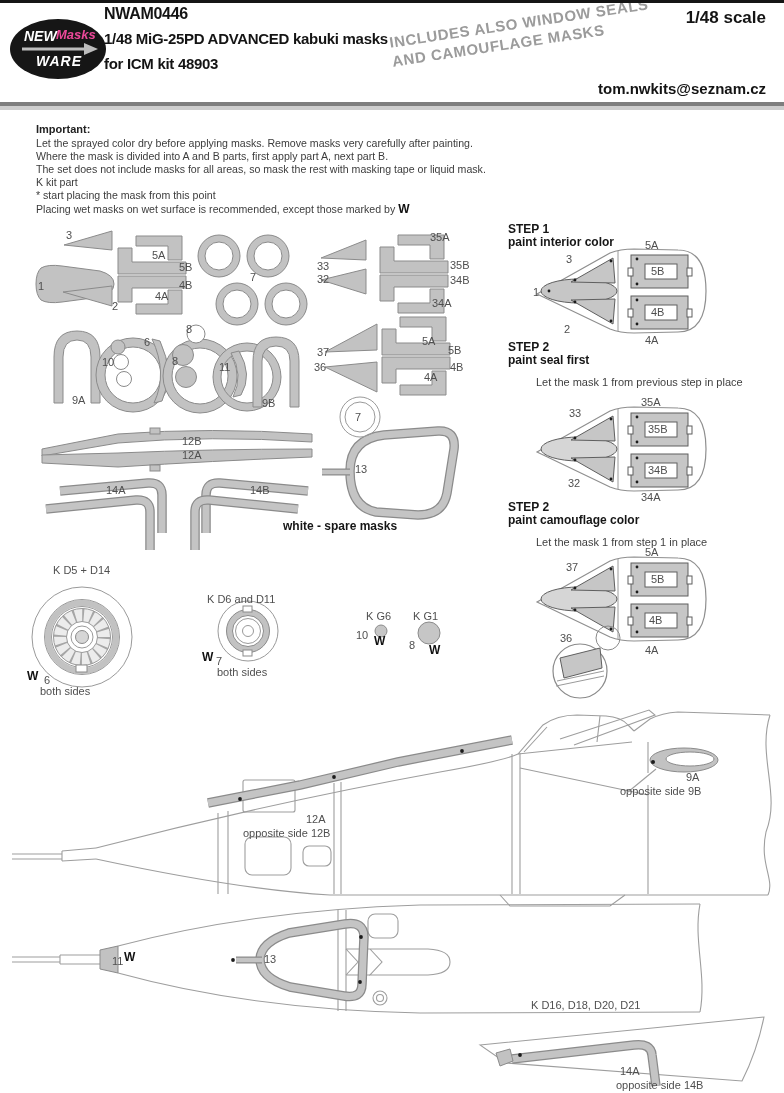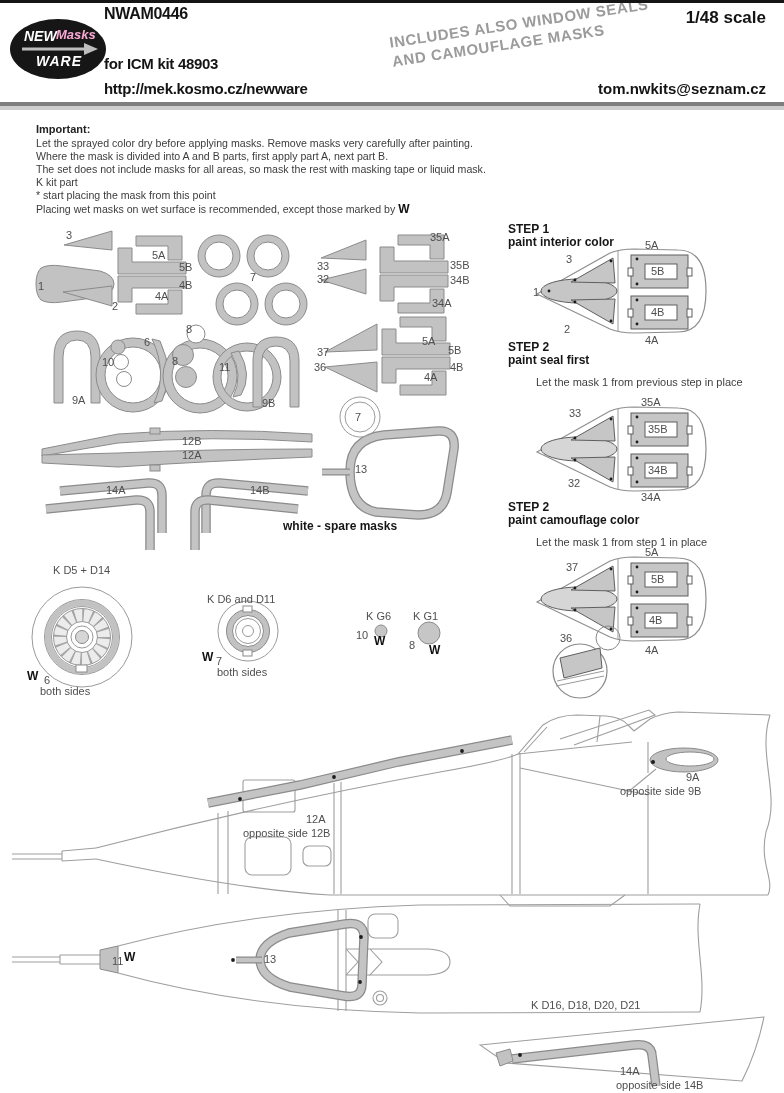--- a/index.html
+++ b/index.html
@@ -3,21 +3,21 @@
 <meta charset="utf-8">
 <style>
   html,body{margin:0;padding:0;background:#e8e8e8;}
   .page{position:relative;width:784px;height:1093px;background:#fff;overflow:hidden;
         border-top:3px solid #151515;font-family:"Liberation Sans",sans-serif;}
   .abs{position:absolute;white-space:nowrap;}
   
   .logo{position:absolute;left:10px;top:16px;width:96px;height:60px;background:#161616;
         border-radius:50%;color:#fff;font-style:italic;font-weight:bold;}
   .logo .w1{position:absolute;left:14px;top:9px;font-size:14px;}
-  .logo .w2{position:absolute;left:46px;top:8px;font-size:13px;color:#f9a8d4;}
+  .logo .w2{position:absolute;left:46px;top:8px;font-size:13px;color:#ec4899;}
   .logo .w3{position:absolute;left:26px;top:34px;font-size:14px;letter-spacing:1px;}
   .hline{font-weight:bold;color:#141414;letter-spacing:-0.3px;}
   .code{font-size:16px;}
   .htitle{font-size:15px;}
   .scale{font-size:17px;font-weight:bold;color:#141414;}
   .banner{color:#9b9b9b;font-weight:600;font-size:15px;letter-spacing:0.6px;
           transform:rotate(-8.5deg);transform-origin:left top;line-height:19px;}
   .email{font-size:15px;font-weight:bold;color:#141414;}
   .bar{position:absolute;left:0;top:99px;width:784px;height:8px;
        background:linear-gradient(#7e7e7e 55%,#cdcdcd 55%);}
@@ -276,22 +276,22 @@
   <div class="logo">
     <span class="w1">NEW</span>
     <span class="w2">Masks</span>
     <svg width="80" height="12" style="position:absolute;left:10px;top:24px;">
       <line x1="2" y1="6" x2="66" y2="6" stroke="#bdbdbd" stroke-width="3"></line>
       <polygon points="64,0 78,6 64,12" fill="#bdbdbd"></polygon>
     </svg>
     <span class="w3">WARE</span>
   </div>
   <div class="abs hline code" style="left:104px;top:2px;">NWAM0446</div>
+  <div class="abs hline htitle" style="left:104px;top:27px;">1/48 MiG-25PD ADVANCED kabuki masks</div>
   <div class="abs hline htitle" style="left:104px;top:52px;">for ICM kit 48903</div>
-  <div class="abs hline htitle" style="left:104px;top:77px;">http://mek.kosmo.cz/newware</div>
   <div class="abs scale" style="right:18px;top:5px;">1/48 scale</div>
   <div class="abs banner" style="left:388px;top:30px;">
     <div>INCLUDES ALSO WINDOW SEALS</div>
     <div>AND CAMOUFLAGE MASKS</div>
   </div>
   <div class="abs email" style="right:18px;top:77px;">tom.nwkits@seznam.cz</div>
   <div class="bar"></div>
 
   <div class="abs imp-h" style="left:36px;top:120px;">Important:</div>
   <div class="abs imp" style="left:36px;top:134px;">Let the sprayed color dry before applying masks. Remove masks very carefully after painting.</div>

